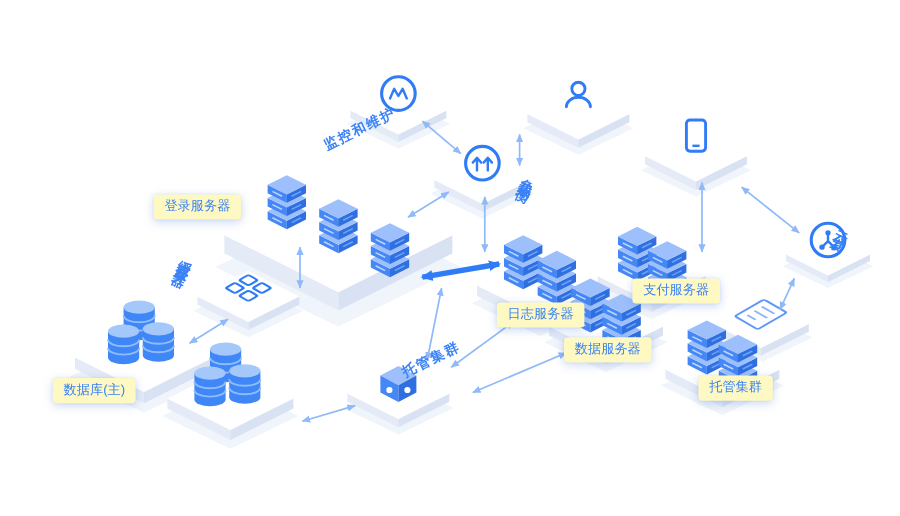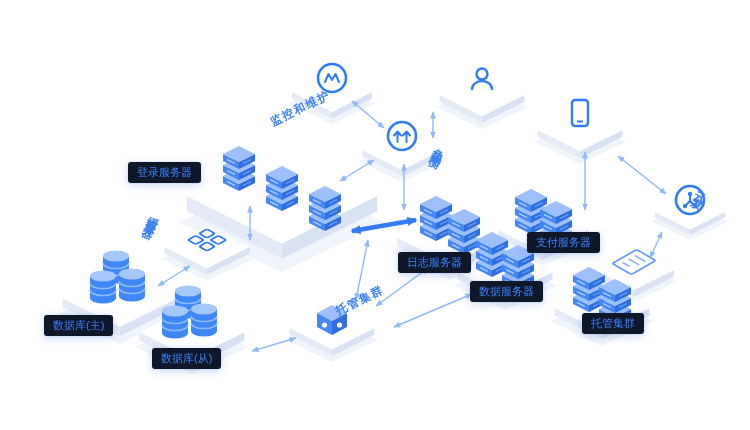--- a/index.html
+++ b/index.html
@@ -6,21 +6,21 @@
   .stage{
     position:relative;width:750px;height:430px;background:#ffffff;overflow:hidden;
     font-family:"Liberation Sans","DejaVu Sans",sans-serif;
   }
   .stage svg{position:absolute;left:0;top:0;}
   .lbl{
     position:absolute;color:#3b82f6;font-size:11px;line-height:1.2;white-space:nowrap;
     z-index:5;
   }
   .box{
-    background:#0f172a;padding:4px 9px;border-radius:3px;font-weight:500;
+    background:#fef9c3;padding:4px 9px;border-radius:3px;font-weight:500;
     box-shadow:0 2px 8px rgba(61,110,216,.28), 0 0 0 1px rgba(120,160,240,.06);
   }
   .iso{
     transform:rotate(-26deg);font-weight:600;font-size:11.5px;letter-spacing:1.5px;
   }
   .vert{
     writing-mode:vertical-rl;transform:rotate(24deg);font-weight:600;
     font-size:11.5px;letter-spacing:3px;
   }
 </style>
@@ -221,21 +221,20 @@
   </g>
 
   <line x1="352" y1="231" x2="416" y2="220" stroke="#2f7cf6" stroke-width="4.5" marker-start="url(#ahb)" marker-end="url(#ahb)"></line>
 </svg>
 
 <div class="lbl iso" style="left:268px;top:102px">监控和维护</div>
 <div class="lbl box" style="left:128px;top:162px">登录服务器</div>
 <div class="lbl vert" style="left:434px;top:140px">负载均衡</div>
 <div class="lbl vert" style="left:148px;top:208px">缓存服务器</div>
 <div class="lbl box" style="left:44px;top:315px">数据库(主)</div>
-<div class="lbl box" style="left:152px;top:348px">数据库(从)</div>
-<div class="lbl box" style="left:398px;top:252px">日志服务器</div>
+<div class="lbl box" style="left:414px;top:252px">日志服务器</div>
 <div class="lbl box" style="left:527px;top:232px">支付服务器</div>
 <div class="lbl box" style="left:470px;top:281px">数据服务器</div>
 <div class="lbl iso" style="left:334px;top:294px">托管集群</div>
 <div class="lbl box" style="left:582px;top:313px">托管集群</div>
 <div class="lbl vert" style="left:696px;top:184px">云分发</div>
 
 </div>
 
 </body></html>

